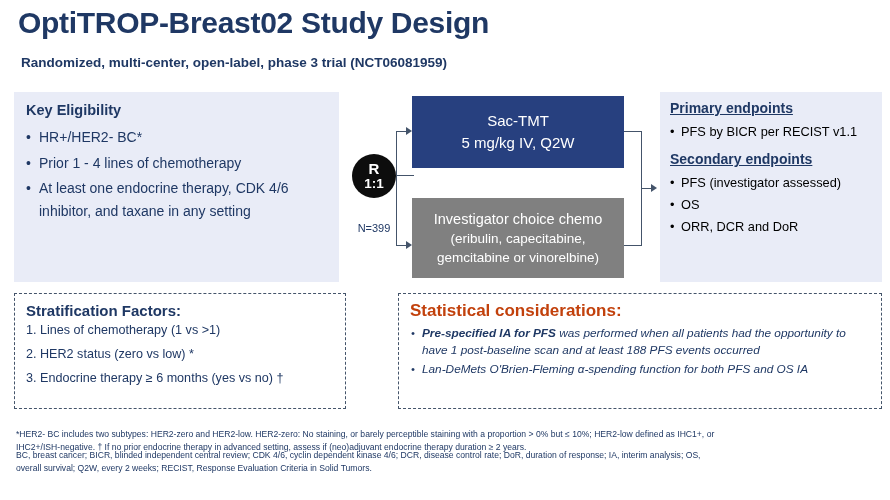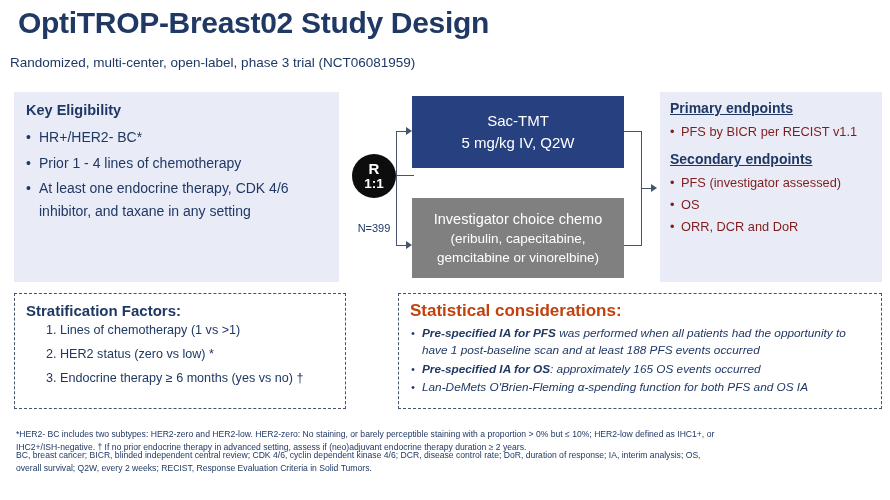--- a/index.html
+++ b/index.html
@@ -27,24 +27,24 @@
     left: 18px;
     top: 6px;
     font-size: 30px;
     font-weight: bold;
     color: #1f3864;
     letter-spacing: -0.3px;
     white-space: nowrap;
   }
   .subtitle {
     position: absolute;
-    left: 10px;
+    left: 21px;
     top: 55px;
     font-size: 13.5px;
-    font-weight: normal;
+    font-weight: bold;
     color: #1f3864;
     white-space: nowrap;
   }
 
   
   .eligibility {
     position: absolute;
     left: 14px;
     top: 92px;
     width: 325px;
@@ -178,21 +178,21 @@
     margin-bottom: 6px;
   }
   .ep-head.second { margin-top: 9px; }
   .ep-list {
     list-style: none;
     margin: 0;
     padding: 0;
   }
   .ep-list li {
     font-size: 12.8px;
-    color: #7f1d1d;
+    color: #000000;
     line-height: 1.56;
     padding-left: 11px;
     position: relative;
     margin-bottom: 2px;
   }
   .ep-list li::before {
     content: "\2022";
     position: absolute;
     left: 0;
     top: 0;
@@ -222,21 +222,20 @@
     list-style: none;
     margin: 0;
     padding: 0;
     counter-reset: s;
   }
   .strat-list li {
     font-size: 12.6px;
     color: #1f3864;
     line-height: 1.5;
     margin-bottom: 5px;
-    margin-left: 20px;
   }
 
   .stats {
     left: 398px;
     top: 293px;
     width: 484px;
     height: 116px;
     padding: 7px 11px 0 11px;
   }
   .stats-head {
@@ -359,23 +358,20 @@
     </ul>
   </div>
 
   <div class="dashed stats">
     <div class="stats-head">Statistical considerations:</div>
     <ul class="stats-list">
       <li>
         <b>Pre-specified IA for PFS</b><span> was performed when all patients had the opportunity to have 1 post-baseline scan and at least 188 PFS events occurred</span>
       </li>
       <li>
-        <b>Pre-specified IA for OS</b><span>: approximately 165 OS events occurred</span>
-      </li>
-      <li>
         <span>Lan-DeMets O'Brien-Fleming α-spending function for both PFS and OS IA</span>
       </li>
     </ul>
   </div>
 
   <div class="footnotes">
     <div class="fn">*HER2- BC includes two subtypes: HER2-zero and HER2-low. HER2-zero: No staining, or barely perceptible staining with a proportion &gt; 0% but ≤ 10%; HER2-low defined as IHC1+, or</div>
     <div class="fn">IHC2+/ISH-negative. † If no prior endocrine therapy in advanced setting, assess if (neo)adjuvant endocrine therapy  duration ≥ 2 years.</div>
   </div>
   <div class="abbrev">

